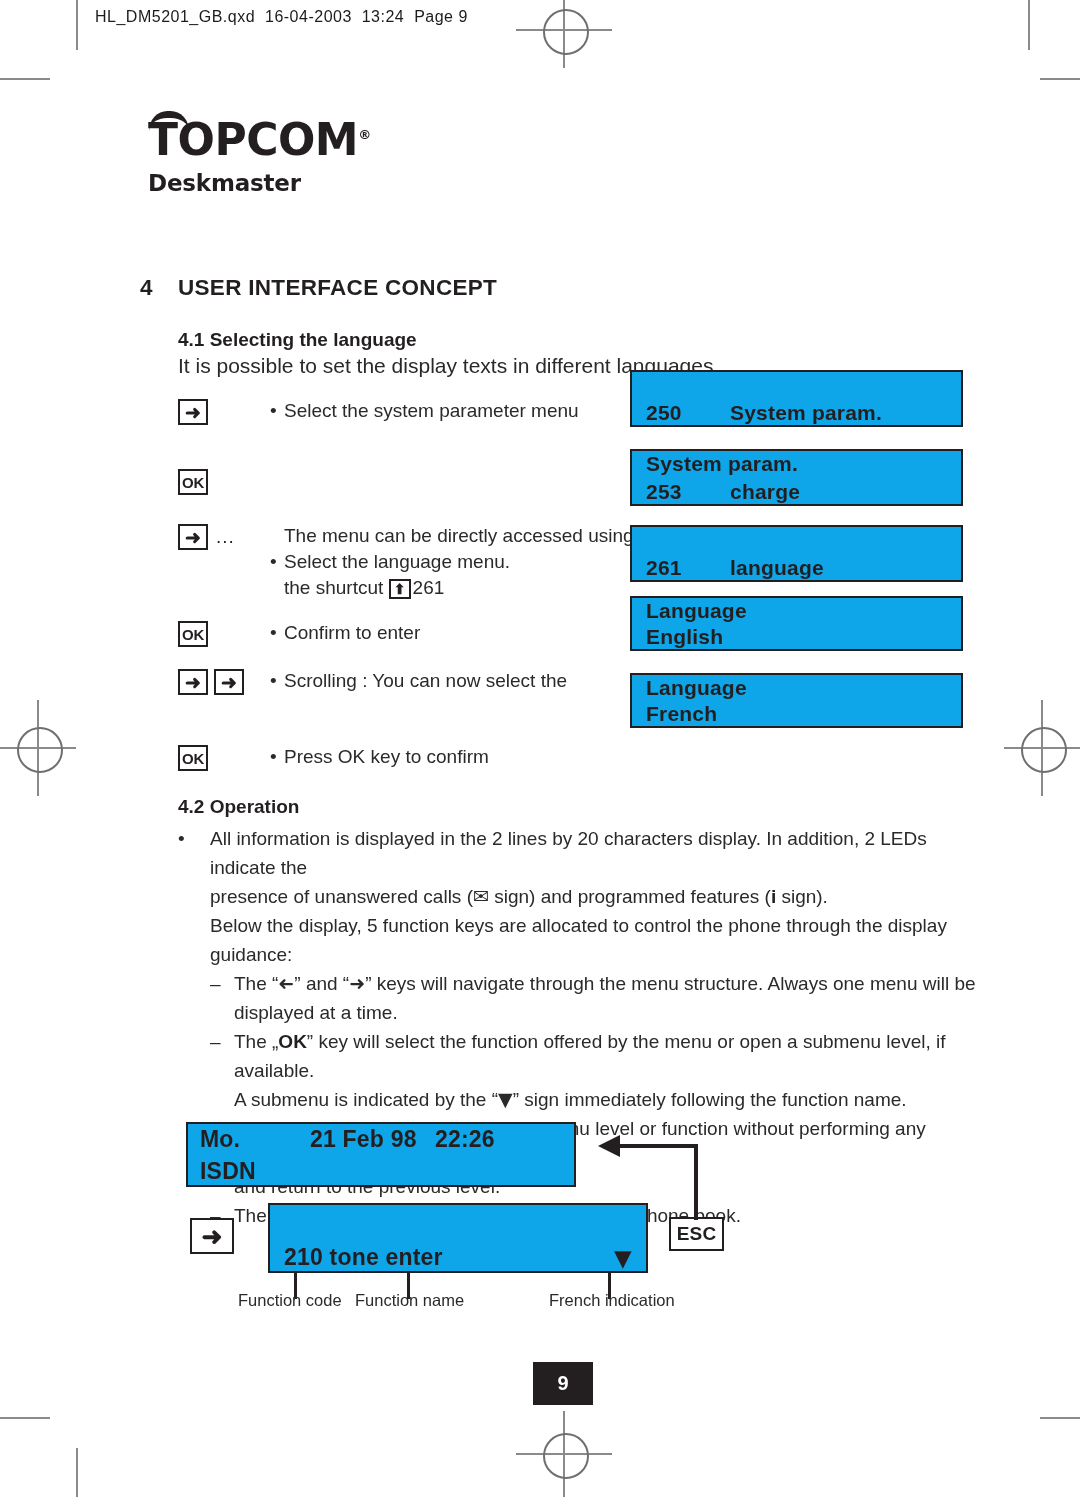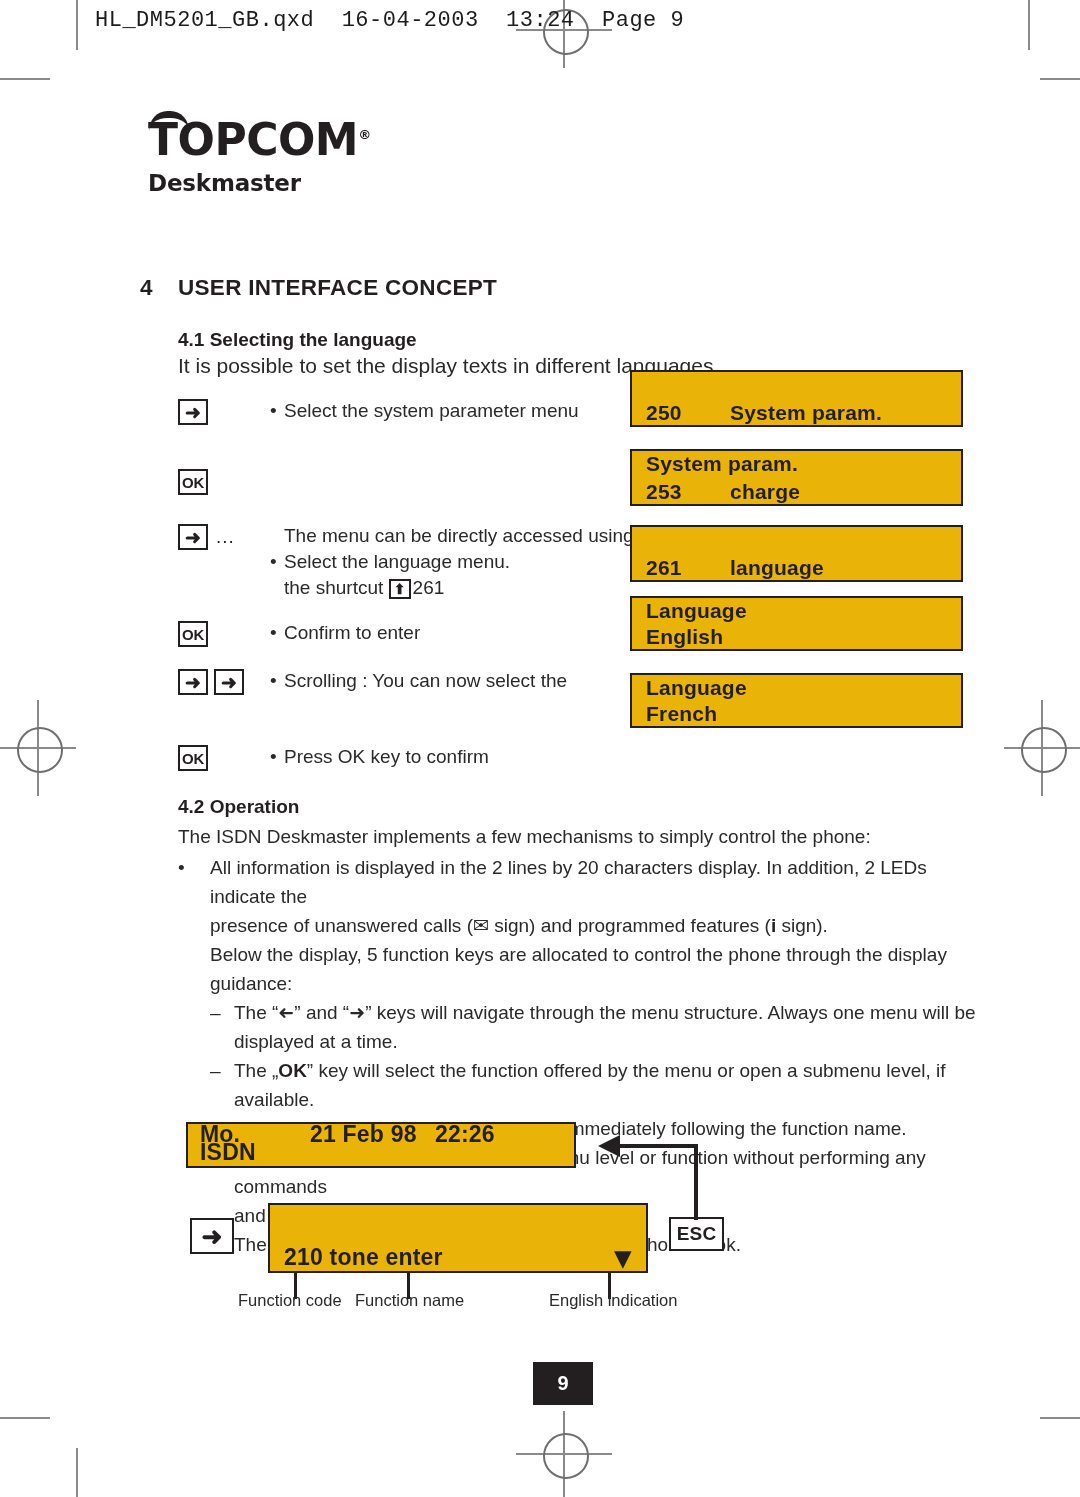--- a/index.html
+++ b/index.html
@@ -18,22 +18,22 @@
   .hrule { position:absolute; height:2px; background:#8a8a8a; }
   .regmark { position:absolute; }
   .regmark .h { position:absolute; left:0; top:50%; width:100%; height:2px; background:#8a8a8a; transform:translateY(-50%); }
   .regmark .v { position:absolute; top:0; left:50%; width:2px; height:100%; background:#8a8a8a; transform:translateX(-50%); }
   .regmark .c { position:absolute; left:50%; top:50%; width:42px; height:42px; margin-left:-21px; margin-top:-21px;
                 border:2px solid #6f6f6f; border-radius:50%; }
 
   
   .filehdr {
     position:absolute; left:95px; top:8px;
-    font-family:Liberation Mono, monospace;
-    font-size:22px; letter-spacing:.5px; color:#1c1c1c; white-space:pre;
+    font-family:Liberation Sans, sans-serif;
+    font-size:16px; letter-spacing:.5px; color:#1c1c1c; white-space:pre;
   }
 
   
   .logo { position:absolute; left:148px; top:118px; }
   .logo .brand {
     font-family:"DejaVu Sans", sans-serif;
     font-size:44px; font-weight:bold; letter-spacing:-.5px;
     color:#231f20; line-height:1; position:relative; display:inline-block;
   }
   .logo .brand .reg { font-size:13px; vertical-align:super; font-weight:bold; }
@@ -68,21 +68,21 @@
 
   
   .step { position:absolute; display:flex; align-items:flex-start; }
   .step .keys { width:92px; flex:none; display:flex; align-items:center; gap:6px; padding-top:1px; }
   .step .dots { font-size:19px; color:#231f20; margin-left:2px; letter-spacing:1px; }
   .step .txt { font-size:19px; line-height:26px; color:#2a2a2a; }
   .step .bullet { display:inline-block; width:14px; }
 
   
   .lcd {
-    position:absolute; border:2.5px solid #231f20; background:#eab308;
+    position:absolute; border:2.5px solid #231f20; background:#0ea5e9;
     box-sizing:border-box; font-weight:bold; color:#231f20;
     font-size:21px; letter-spacing:.2px;
   }
   .lcd .row { display:flex; align-items:flex-end; height:50%; box-sizing:border-box; padding:0 14px; }
   .lcd .row.top { align-items:center; }
   .lcd .code { display:inline-block; min-width:84px; }
   .lcd .blank { height:50%; }
 
   
   .para { position:absolute; font-size:19px; line-height:29px; color:#2a2a2a; }
@@ -250,21 +250,20 @@
       <span>Language</span>
     </div>
     <div class="row">
       <span>French</span>
     </div>
   </div>
 
   <div class="h2" style="position:absolute; left:178px; top:796px;">4.2 Operation</div>
 
   <div class="para" style="left:178px; top:822px; width:800px;">
-    <div>The ISDN Deskmaster implements a few mechanisms to simply control the phone:</div>
 
     <div class="bul-item" style="margin-top:2px;">
       <span class="mk">•</span>
       <span>
         <span>All information is displayed in the 2 lines by 20 characters display. In addition, 2 LEDs indicate the</span><br>
         <span>presence of unanswered calls (</span><span class="glyph">✉</span><span> sign) and programmed features (</span><b class="k">i</b><span> sign).</span><br>
         <span>Below the display, 5 function keys are allocated to control the phone through the display guidance:</span>
       </span>
     </div>
 
@@ -291,21 +290,21 @@
         <span>and return to the previous level.</span>
       </span>
     </div>
 
     <div class="dash-item" style="margin-left:32px;">
       <span class="mk">–</span>
       <span>The key will provide direct access to the built-in phone book.</span>
     </div>
   </div>
 
-  <div class="lcd" style="left:186px; top:1122px; width:390px; height:46px; font-size:23px;">
+  <div class="lcd" style="left:186px; top:1122px; width:390px; height:65px; font-size:23px;">
     <div class="row top" style="padding:0 12px;">
       <span style="display:inline-block; width:110px;">Mo.</span>
         <span style="display:inline-block; width:125px;">21 Feb 98</span>
         <span>22:26</span>
     </div>
     <div class="row" style="padding:0 12px;">
       <span>ISDN</span>
     </div>
   </div>
 
@@ -329,17 +328,17 @@
   <div style="position:absolute; left:598px; top:1135px; width:0; height:0;
               border-top:11px solid transparent; border-bottom:11px solid transparent;
               border-right:22px solid #231f20;"></div>
 
   <div class="dline" style="left:294px; top:1273px; width:3px; height:26px;"></div>
   <div class="dline" style="left:407px; top:1273px; width:3px; height:26px;"></div>
   <div class="dline" style="left:608px; top:1273px; width:3px; height:26px;"></div>
 
   <div class="caption" style="left:238px; top:1291px;">Function code</div>
   <div class="caption" style="left:355px; top:1291px;">Function name</div>
-  <div class="caption" style="left:549px; top:1291px;">English indication</div>
+  <div class="caption" style="left:549px; top:1291px;">French indication</div>
 
   <div class="pagenum" style="left:533px; top:1362px; width:60px; height:43px;">9</div>
 
 </div>
 
 </body></html>

